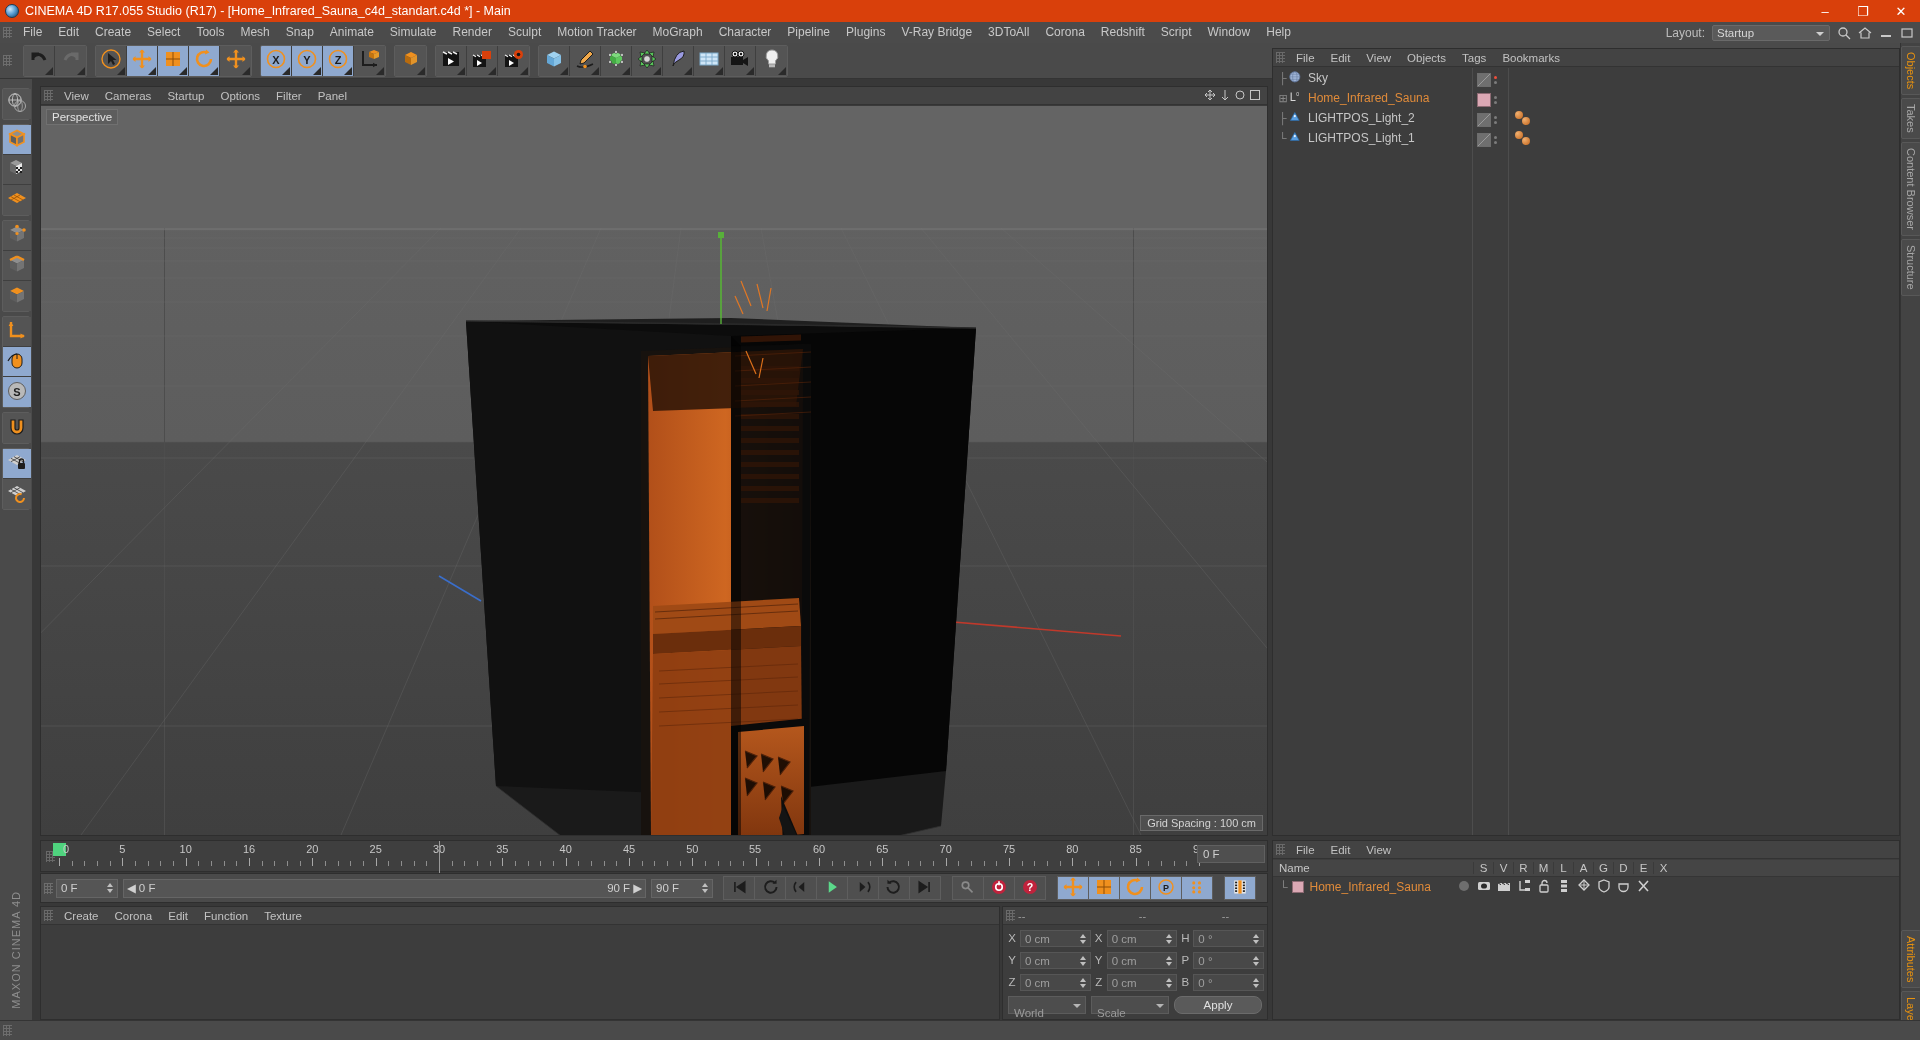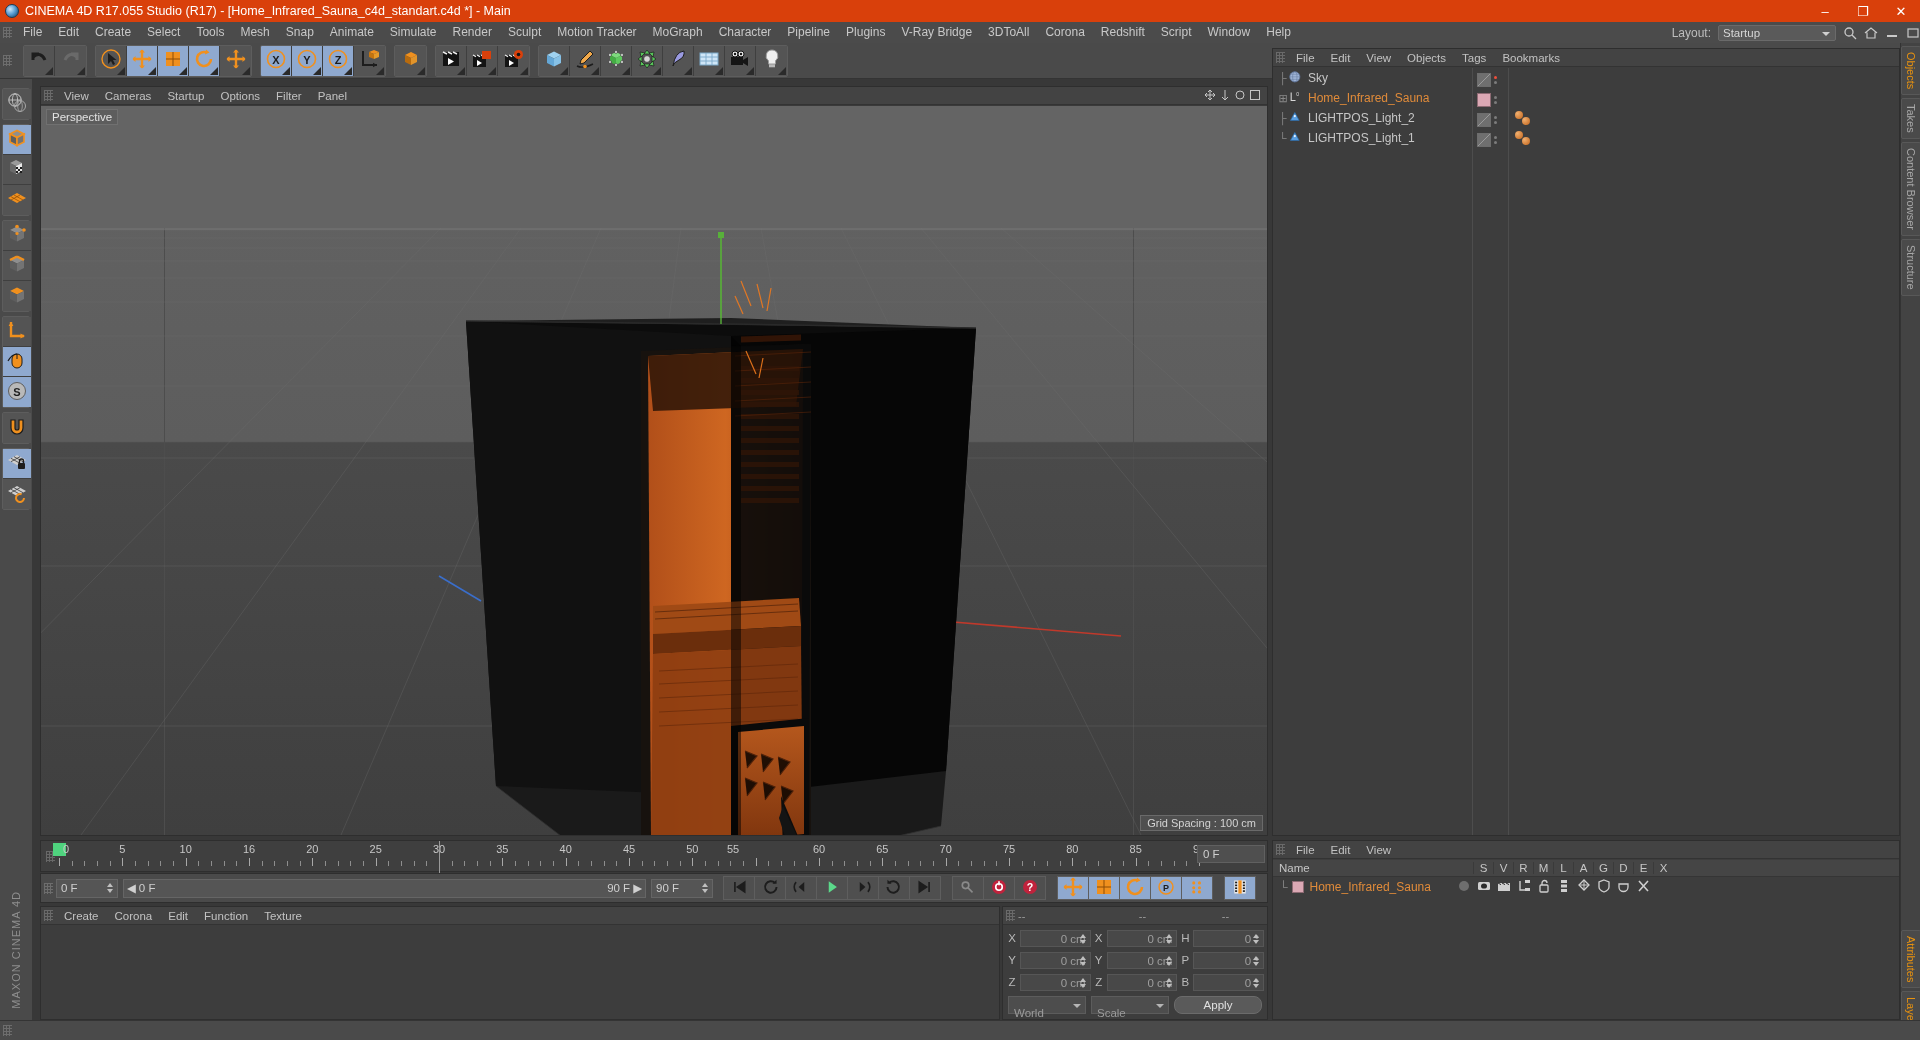--- a/index.html
+++ b/index.html
@@ -21,21 +21,21 @@
   .tb-title{ color:#fff; font-size:12.5px; white-space:nowrap; }
   .tb-btns{ margin-left:auto; display:flex; height:22px; }
   .tb-btn{ width:38px;height:22px;display:flex;align-items:center;justify-content:center;
     color:#fff;font-size:13px; }
 
   
   .menubar{ position:absolute; left:0; top:22px; width:1920px; height:21px;
     background:#4b4b4b; display:flex; align-items:center; }
   .menubar .mi{ padding:0 8px; height:21px; line-height:21px; color:#c8c8c8; font-size:12px;
     white-space:nowrap; }
-  .layout-wrap{ margin-left:auto; display:flex; align-items:center; gap:7px; }
+  .layout-wrap{ margin-left:auto; display:flex; align-items:center; gap:7px; padding-right:6px;}
   .layout-lbl{ color:#bdbdbd; font-size:12px; }
   .layout-sel{ width:118px;height:16px;background:#5a5a5a;border:1px solid #6a6a6a;
     border-radius:2px; color:#d6d6d6; font-size:11.5px; display:flex;align-items:center;
     padding:0 4px; position:relative;}
   .layout-sel .car{ position:absolute; right:5px; top:6px; width:0;height:0;
     border-left:4px solid transparent;border-right:4px solid transparent;border-top:4px solid #cfcfcf;}
   .mini-ic{ width:14px;height:14px; position:relative; }
 
   
   .grip{ width:9px;height:11px;flex:none;
@@ -120,21 +120,21 @@
      background-blend-mode:normal; border-radius:3px;}
   .matname{ background:#e8920f;color:#1d1d1d;font-size:10.5px;text-align:center;
      width:45px;line-height:13px;height:13px;overflow:hidden;}
 
   
   .coords{ position:absolute;left:1002px;top:906px;width:266px;height:114px;background:#3d3d3d;
      border:1px solid #2e2e2e;}
   .crow{ display:flex;align-items:center;height:20px;margin:2px 3px 0 3px;gap:2px;}
   .clbl{ width:12px;text-align:center;font-size:11.5px;color:#b9b9b9;}
   .cfield{ flex:1;height:17px;background:#484848;border:1px solid #565656;color:#9e9e9e;
-     font-size:11.5px;padding:0 4px;line-height:16px;position:relative;text-align:right;}
+     font-size:11.5px;padding:0 4px;line-height:16px;position:relative;}
   .cbtns{ display:flex;gap:5px;margin:4px 5px 0 5px;align-items:center;}
   .csel{ flex:1;height:18px;background:#4d4d4d;border:1px solid #5c5c5c;color:#9b9b9b;
      font-size:11.5px;line-height:17px;padding:8px 5px;position:relative;}
   .csel .car{ position:absolute;right:4px;top:7px;width:0;height:0;
      border-left:4px solid transparent;border-right:4px solid transparent;border-top:4px solid #b5b5b5;}
   .capply{ width:88px;height:18px;background:#5a5a5a;border:1px solid #6b6b6b;border-radius:8px;
      color:#e0e0e0;font-size:11.5px;text-align:center;line-height:17px;}
 
   
   .objmgr{ position:absolute;left:1272px;top:48px;width:628px;height:788px;background:#3d3d3d;
@@ -884,21 +884,21 @@
         <div class="tl-lbl" style="left:69.33333333333333px">5</div>
         <div class="tl-lbl" style="left:132.66666666666666px">10</div>
         <div class="tl-lbl" style="left:196px">16</div>
         <div class="tl-lbl" style="left:259.3333333333333px">20</div>
         <div class="tl-lbl" style="left:322.66666666666663px">25</div>
         <div class="tl-lbl" style="left:386px">30</div>
         <div class="tl-lbl" style="left:449.3333333333333px">35</div>
         <div class="tl-lbl" style="left:512.6666666666666px">40</div>
         <div class="tl-lbl" style="left:576px">45</div>
         <div class="tl-lbl" style="left:639.3333333333333px">50</div>
-        <div class="tl-lbl" style="left:680px">55</div>
+        <div class="tl-lbl" style="left:702px">55</div>
         <div class="tl-lbl" style="left:766px">60</div>
         <div class="tl-lbl" style="left:829.3333333333333px">65</div>
         <div class="tl-lbl" style="left:892.6666666666666px">70</div>
         <div class="tl-lbl" style="left:956px">75</div>
         <div class="tl-lbl" style="left:1019.3333333333333px">80</div>
         <div class="tl-lbl" style="left:1082.6666666666665px">85</div>
         <div class="tl-lbl" style="left:1146px">90</div>
         <div class="tl-cur" style="left:386px"></div>
       </div>
     <div class="tl-right">0 F</div>

